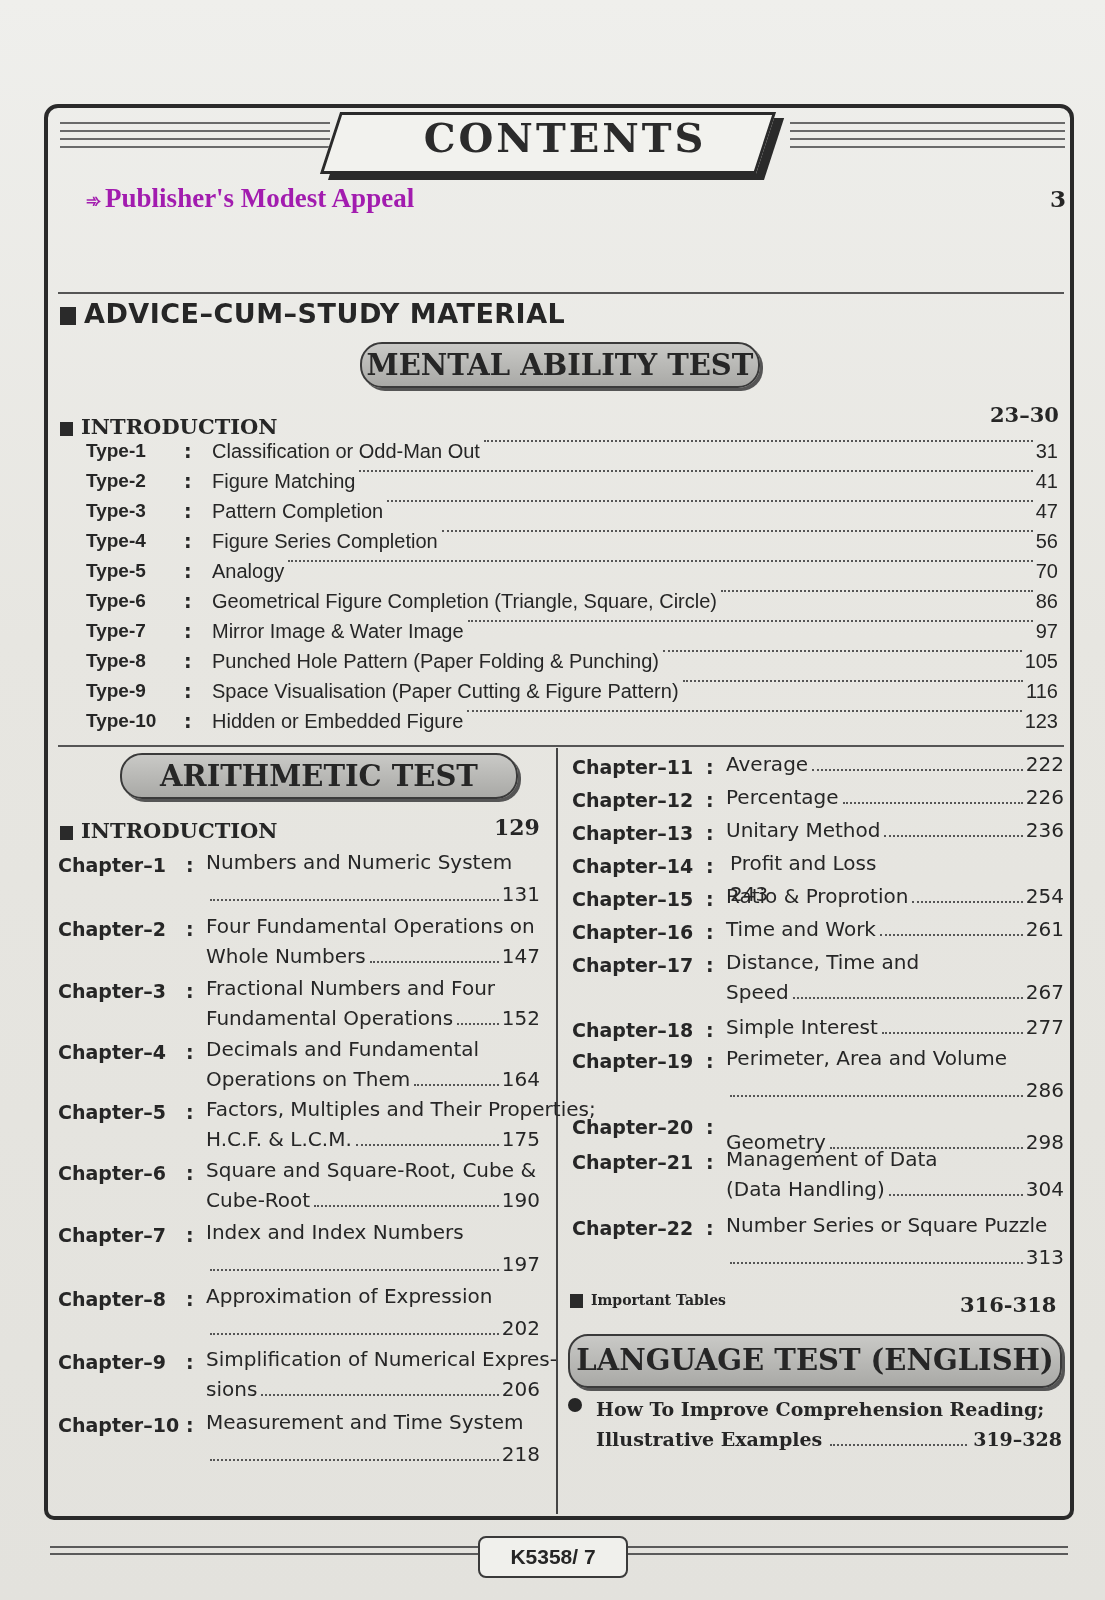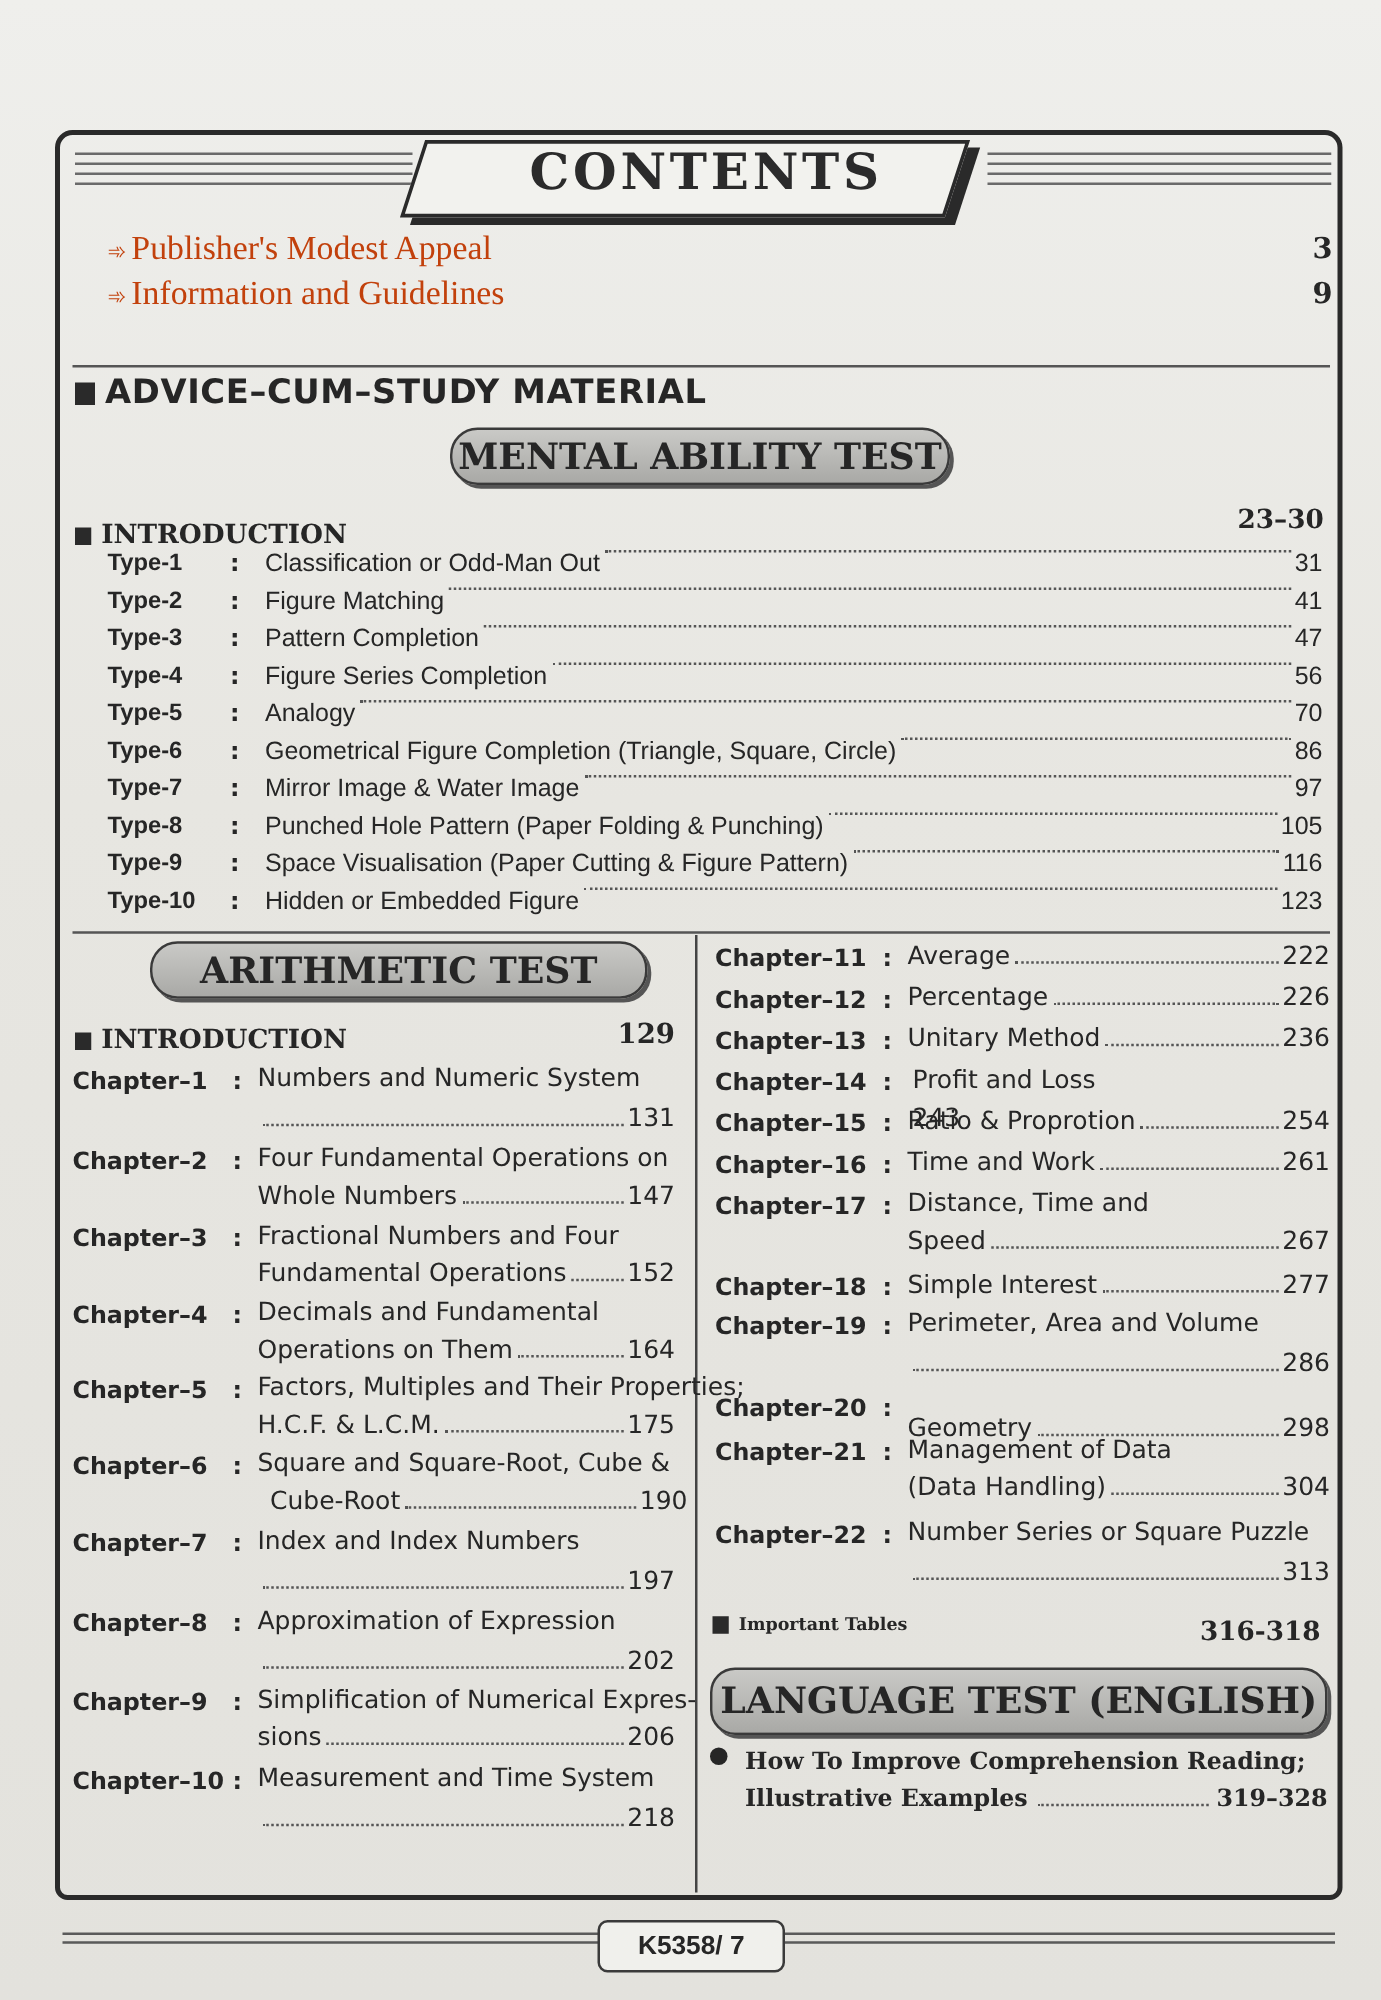--- a/index.html
+++ b/index.html
@@ -25,21 +25,21 @@
     background:#f2f2ee; border:3px solid #2a2a2a;
     transform:skewX(-18deg); box-shadow:10px 6px 0 #2a2a2a;
   }
   .title-text {
     position:absolute; left:330px; top:114px; width:470px; text-align:center;
     font-family:"DejaVu Serif", serif; font-weight:bold; font-size:40px;
     letter-spacing:3px; color:#2b2b2b;
   }
   .front-items { position:absolute; left:86px; top:180px; width:980px; }
   .front-row { display:flex; justify-content:space-between; height:36px; align-items:center; }
-  .front-label { font-family:"Liberation Serif", serif; font-weight:normal; font-size:27px; color:#c2410c;text-align:right; }
+  .front-label { font-family:"Liberation Serif", serif; font-weight:bold; font-size:27px; color:#a21caf;text-align:right; }
   .front-label .arr { font-size:18px; margin-right:4px; }
   .front-page { font-family:"DejaVu Serif", serif; font-weight:bold; font-size:23px; }
   .hr { position:absolute; height:2px; background:#555; }
   .sect-title {
     position:absolute; left:60px; top:298px;
     font-family:"DejaVu Sans", sans-serif; font-weight:bold; font-size:27px; letter-spacing:0.5px;
   }
   .sq { display:inline-block; width:16px; height:18px; background:#2a2a2a; margin-right:8px; vertical-align:middle; }
   .pill {
     position:absolute; border:2px solid #3a3a3a; border-radius:22px;
@@ -94,24 +94,20 @@
     <div></div>
   </div>
 <div class="title-box"></div>
 <div class="title-text">CONTENTS</div>
 
 <div class="front-items">
   <div class="front-row">
     <span class="front-label"><span class="arr">➾</span><span>Publisher's Modest Appeal</span></span>
     <span class="front-page">3</span>
   </div>
-  <div class="front-row">
-    <span class="front-label"><span class="arr">➾</span><span>Information and Guidelines</span></span>
-    <span class="front-page">9</span>
-  </div>
 </div>
 <div class="hr" style="left:58px;top:292px;width:1006px;"></div>
 
 <div class="sect-title"><span class="sq"></span><span>ADVICE–CUM–STUDY MATERIAL</span></div>
 
 <div class="pill" style="left:360px;top:342px;width:400px;height:46px;font-size:29px;line-height:42px;">MENTAL ABILITY TEST</div>
 <div class="intro" style="left:60px;top:414px;"><span class="sq" style="width:13px;height:14px;"></span><span>INTRODUCTION</span></div>
 <div class="intro-page" style="left:990px;top:402px;">23–30</div>
 
 <div class="types" id="types">
@@ -253,21 +249,21 @@
         <span class="dots"></span>
         <span>175</span>
       </div>
     </div>
     <div class="ch" style="position: absolute; left: 58px; top: 1158px; width: 482px;">
       <span class="ch-label" style="top:4px;">Chapter–6</span>
       <span class="ch-colon" style="left:128px;top:4px;">:</span>
       <div class="ch-line" style="left:148px;top:0;width:334px;">
         <span>Square and Square-Root, Cube &amp;</span>
       </div>
-      <div class="ch-line" style="left:158px;top:30px;width:334px;">
+      <div class="ch-line" style="left:148px;top:30px;width:334px;">
         <span>Cube-Root</span>
         <span class="dots"></span>
         <span>190</span>
       </div>
     </div>
     <div class="ch" style="position: absolute; left: 58px; top: 1220px; width: 482px;">
       <span class="ch-label" style="top:4px;">Chapter–7</span>
       <span class="ch-colon" style="left:128px;top:4px;">:</span>
       <div class="ch-line" style="left:148px;top:0;width:334px;">
         <span>Index and Index Numbers</span>

